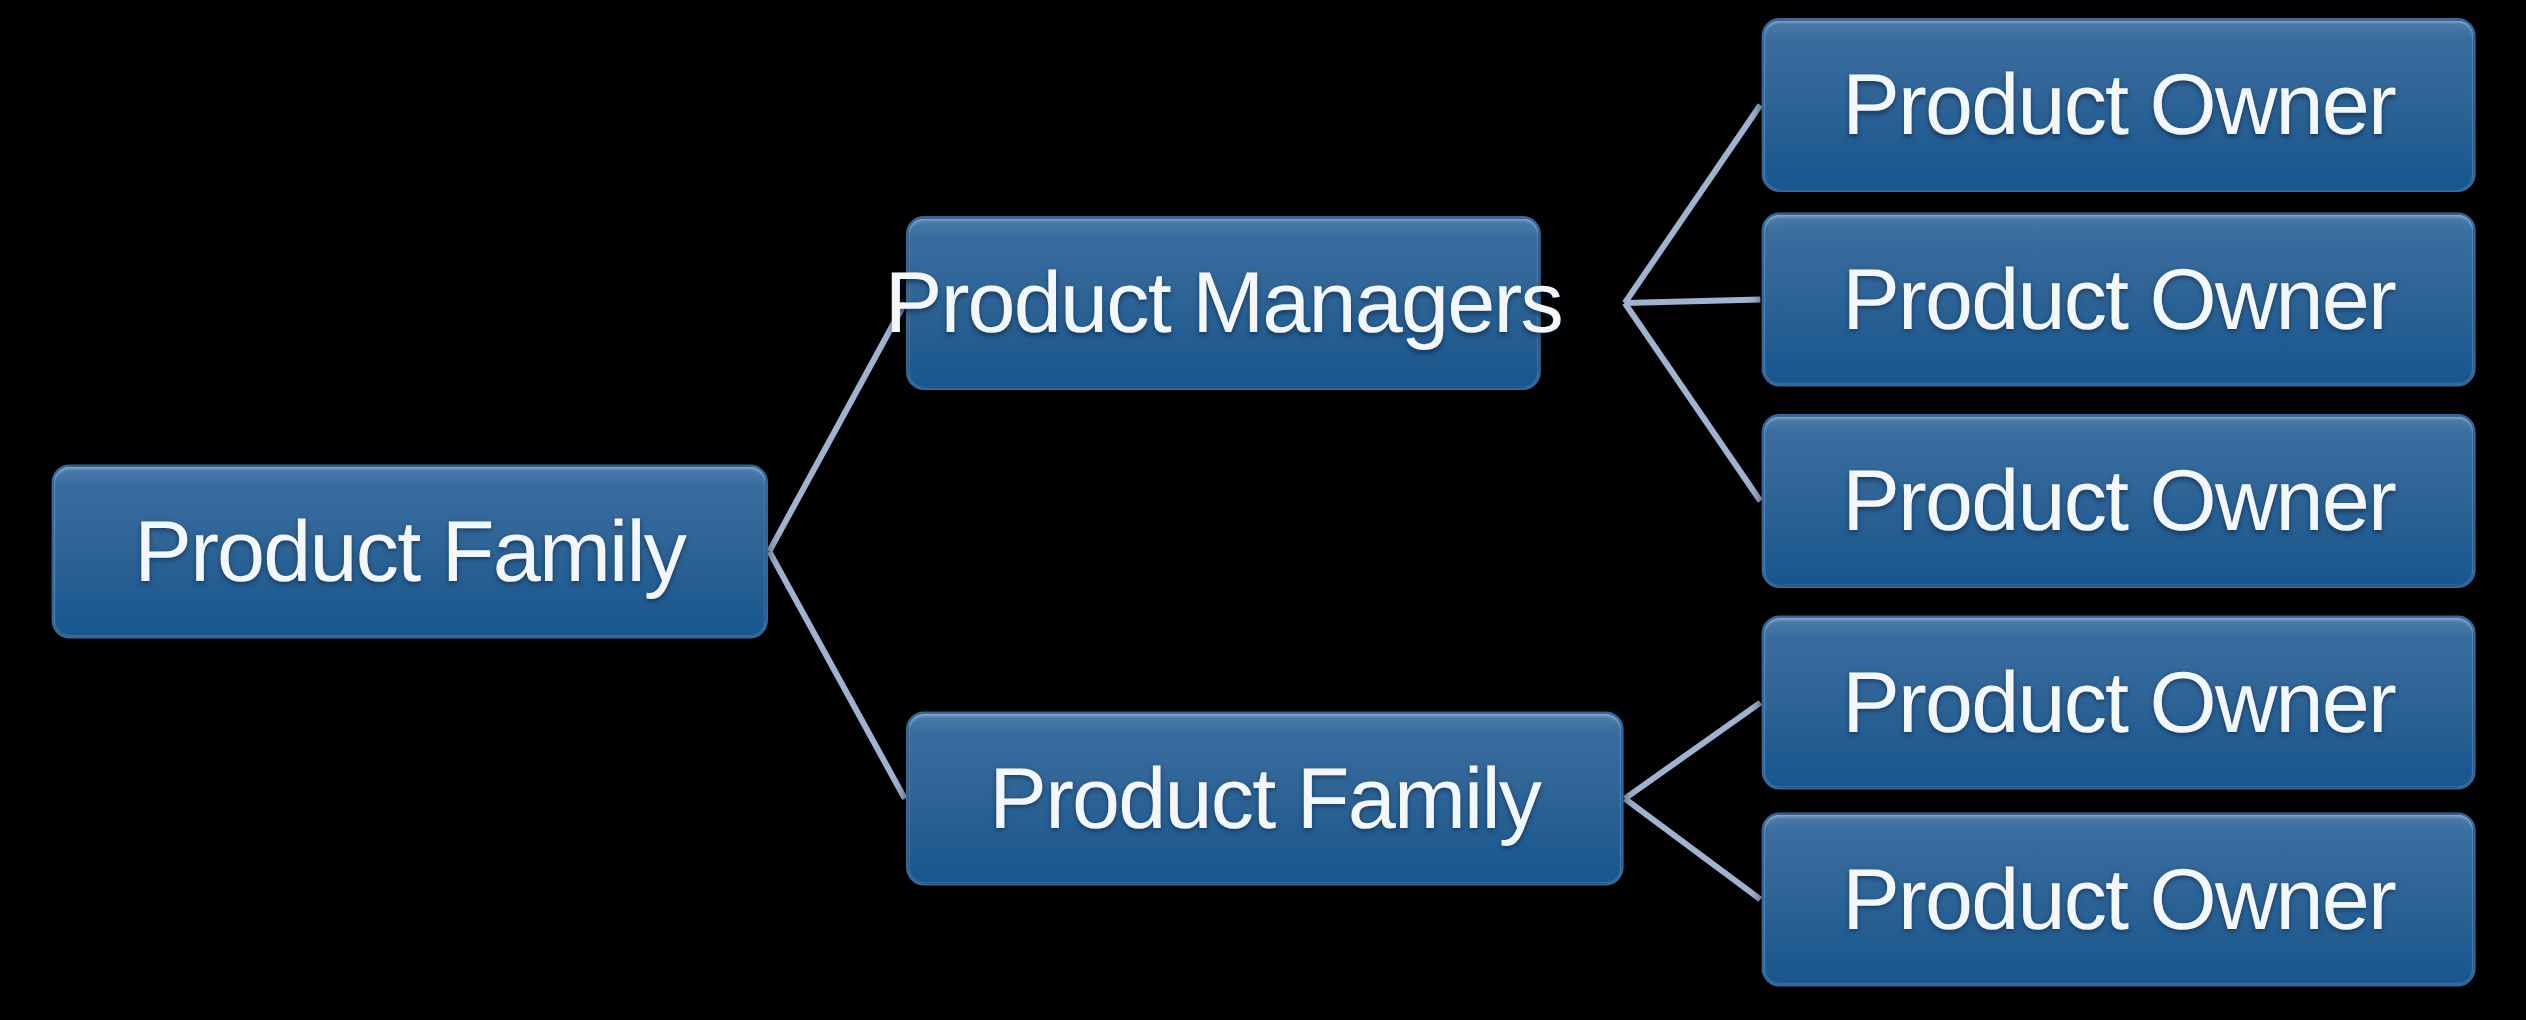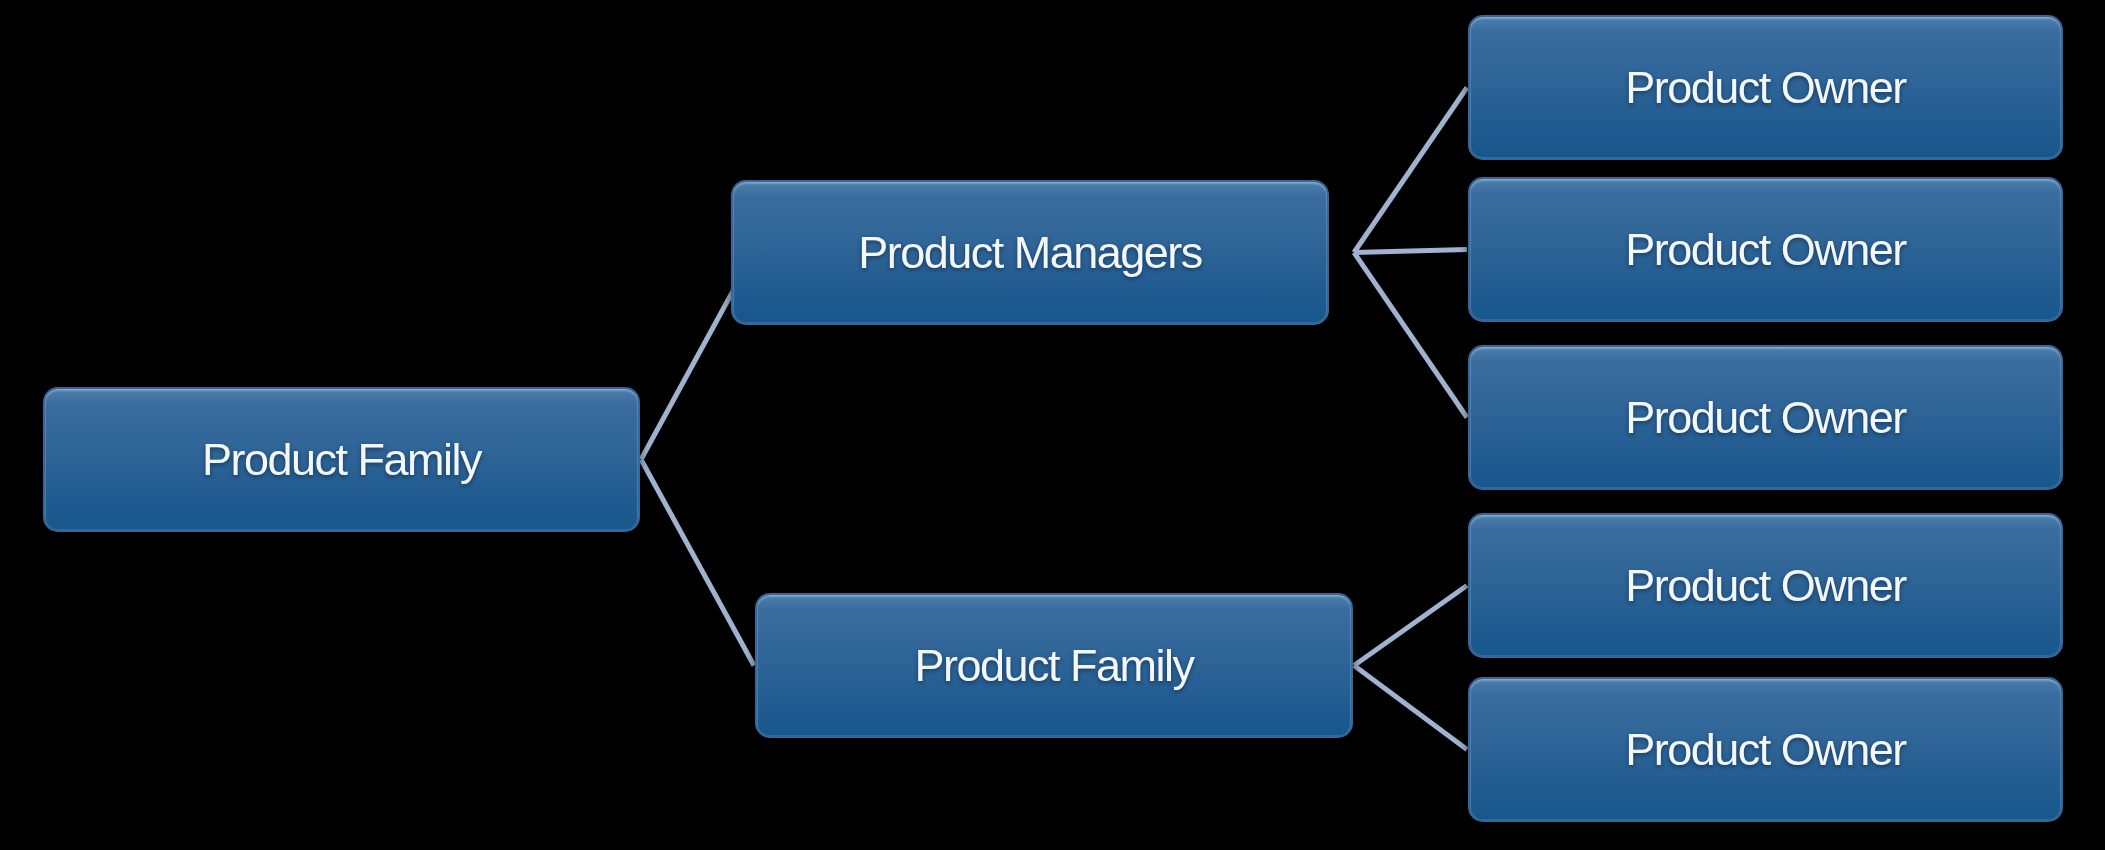--- a/index.html
+++ b/index.html
@@ -38,27 +38,27 @@
     box-shadow:
       0 5px 10px rgba(0, 0, 0, 0.6),
       inset 0 2px 2px rgba(255, 255, 255, 0.28),
       inset 0 0 0 1px rgba(130, 170, 210, 0.25);
     display: flex;
     align-items: center;
     justify-content: center;
   }
   .node-label {
     color: #f4f7fa;
-    font-size: 45px;
+    font-size: 72px;
     letter-spacing: -1.5px;
     white-space: nowrap;
     text-shadow: 0 2px 4px rgba(5, 25, 55, 0.55);
   }
   #n-root { left: 43px;   top: 387px; width: 597px; }
-  #n-pm   { left: 731px;  top: 180px; width: 598px; }
+  #n-pm   { left: 755px;  top: 180px; width: 529px; }
   #n-pf2  { left: 755px;  top: 593px; width: 598px; }
   #n-po1  { left: 1468px; top: 15px;  }
   #n-po2  { left: 1468px; top: 177px; }
   #n-po3  { left: 1468px; top: 345px; }
   #n-po4  { left: 1468px; top: 513px; }
   #n-po5  { left: 1468px; top: 677px; }
 </style>
 </head>
 <body>
 

